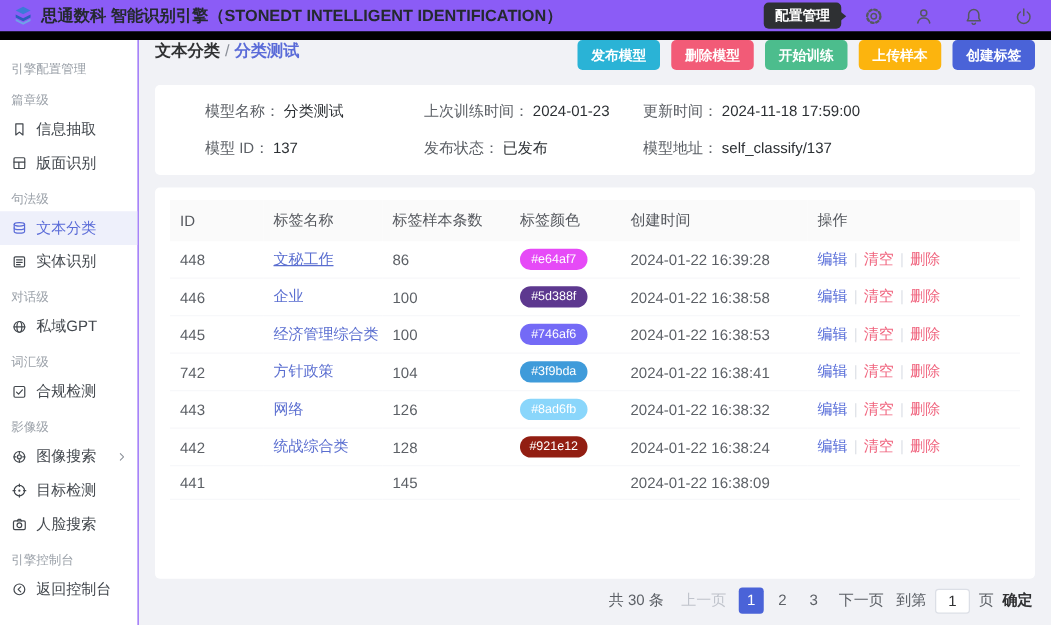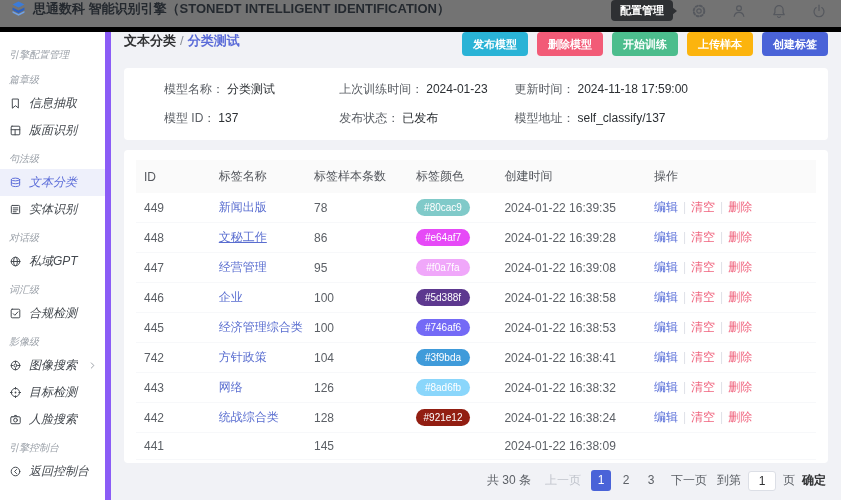--- a/index.html
+++ b/index.html
@@ -1,32 +1,32 @@
 <!DOCTYPE html>
 <html><head>
 <meta charset="utf-8">
 <style>
   * { margin:0; padding:0; box-sizing:border-box; }
   html,body { width:841px; height:500px; overflow:hidden; }
   body { font-family:"Liberation Sans","DejaVu Sans",sans-serif; background:#f1f2f6; color:#303133; }
   #app { display:flex; flex-direction:column; height:500px; }
 
   
-  .topbar { height:32px; background:#737373; display:flex; align-items:flex-start; padding:0 14px 0 10px; border-bottom:5px solid #000000; flex:none; }
+  .topbar { height:32px; background:#8b5cf6; display:flex; align-items:center; padding:0 14px 0 10px; border-bottom:7px solid #000000; flex:none; }
   .logo { width:17px; height:17px; flex:none; }
   .topbar-title { font-size:13px; font-weight:bold; color:#24292f; margin-left:6px; white-space:nowrap; }
   .topbar-right { margin-left:auto; display:flex; align-items:center; gap:24px; color:#55585e; }
   .tooltip { background:#2e3033; color:#fff; font-size:11px; font-weight:bold; padding:3px 9px; border-radius:4px; position:relative; margin-right:-6px; }
   .tooltip::after { content:""; position:absolute; right:-4px; top:50%; transform:translateY(-50%); border-left:5px solid #2e3033; border-top:4px solid transparent; border-bottom:4px solid transparent; }
   .tb-icon { width:16px; height:16px; cursor:pointer; display:inline-flex; }
   .tb-icon svg { width:100%; height:100%; }
 
   
   .body-wrap { display:flex; flex:1; min-height:0; }
-  .sidebar { width:111px; flex:none; background:#fff; border-right:6px solid #8b5cf6; padding-top:8px; overflow:hidden;font-style:italic; }
+  .sidebar { width:111px; flex:none; background:#fff; border-right:1px solid #8b5cf6; padding-top:8px; overflow:hidden; }
   .side-group-title { color:#9aa0a8; font-size:10px; padding:8px 9px 3px; white-space:nowrap; }
   .side-item { display:flex; align-items:center; gap:7px; padding:5px 7px 5px 9px; font-size:12px; color:#43484e; cursor:pointer; white-space:nowrap; }
   .side-item .icon { width:13px; height:13px; flex:none; display:inline-flex; }
   .side-item .icon svg { width:100%; height:100%; }
   .side-item.active { background:#eef0fb; color:#5a6bd8; }
   .side-item .chev { margin-left:auto; width:11px; height:11px; color:#8a8f98; display:inline-flex; }
   .side-item .chev svg { width:100%; height:100%; }
 
   .main { flex:1; min-width:0; display:flex; flex-direction:column; padding:0 13px; }
   .page-head { height:36px; display:flex; align-items:flex-start; flex:none; }
@@ -259,41 +259,25 @@
                 <th>ID</th>
                 <th>标签名称</th>
                 <th>标签样本条数</th>
                 <th>标签颜色</th>
                 <th>创建时间</th>
                 <th>操作</th>
               </tr>
             </thead>
           <tbody id="tbody">
               <tr>
-                <td>449</td>
-                <td><a class="link">新闻出版</a></td>
-                <td>78</td>
-                <td><span class="badge" style="background: rgb(128, 202, 201);">#80cac9</span></td>
-                <td>2024-01-22 16:39:35</td>
-                <td><a class="act act-edit">编辑</a><span class="vsep">|</span><a class="act act-clear">清空</a><span class="vsep">|</span><a class="act act-del">删除</a></td>
-              </tr>
-              <tr>
                 <td>448</td>
                 <td><a class="link underline">文秘工作</a></td>
                 <td>86</td>
                 <td><span class="badge" style="background: rgb(230, 74, 247);">#e64af7</span></td>
                 <td>2024-01-22 16:39:28</td>
-                <td><a class="act act-edit">编辑</a><span class="vsep">|</span><a class="act act-clear">清空</a><span class="vsep">|</span><a class="act act-del">删除</a></td>
-              </tr>
-              <tr>
-                <td>447</td>
-                <td><a class="link">经营管理</a></td>
-                <td>95</td>
-                <td><span class="badge" style="background: rgb(240, 167, 250);">#f0a7fa</span></td>
-                <td>2024-01-22 16:39:08</td>
                 <td><a class="act act-edit">编辑</a><span class="vsep">|</span><a class="act act-clear">清空</a><span class="vsep">|</span><a class="act act-del">删除</a></td>
               </tr>
               <tr>
                 <td>446</td>
                 <td><a class="link">企业</a></td>
                 <td>100</td>
                 <td><span class="badge" style="background: rgb(93, 56, 143);">#5d388f</span></td>
                 <td>2024-01-22 16:38:58</td>
                 <td><a class="act act-edit">编辑</a><span class="vsep">|</span><a class="act act-clear">清空</a><span class="vsep">|</span><a class="act act-del">删除</a></td>
               </tr>

